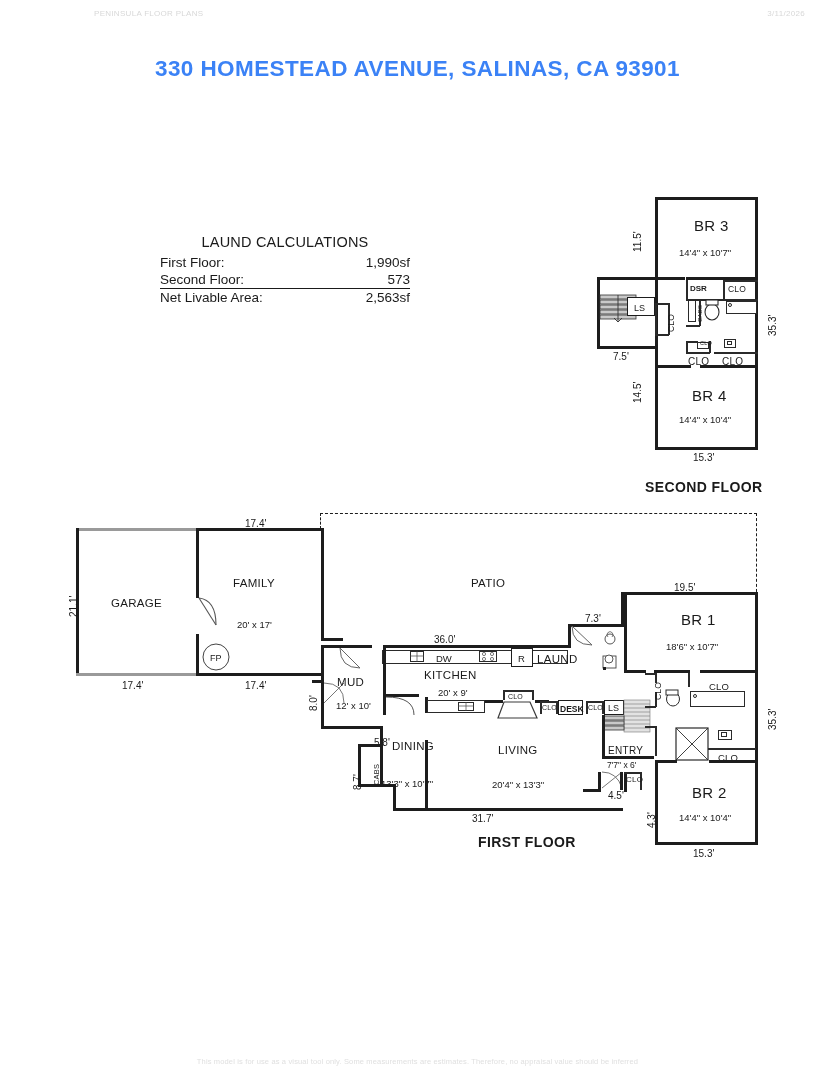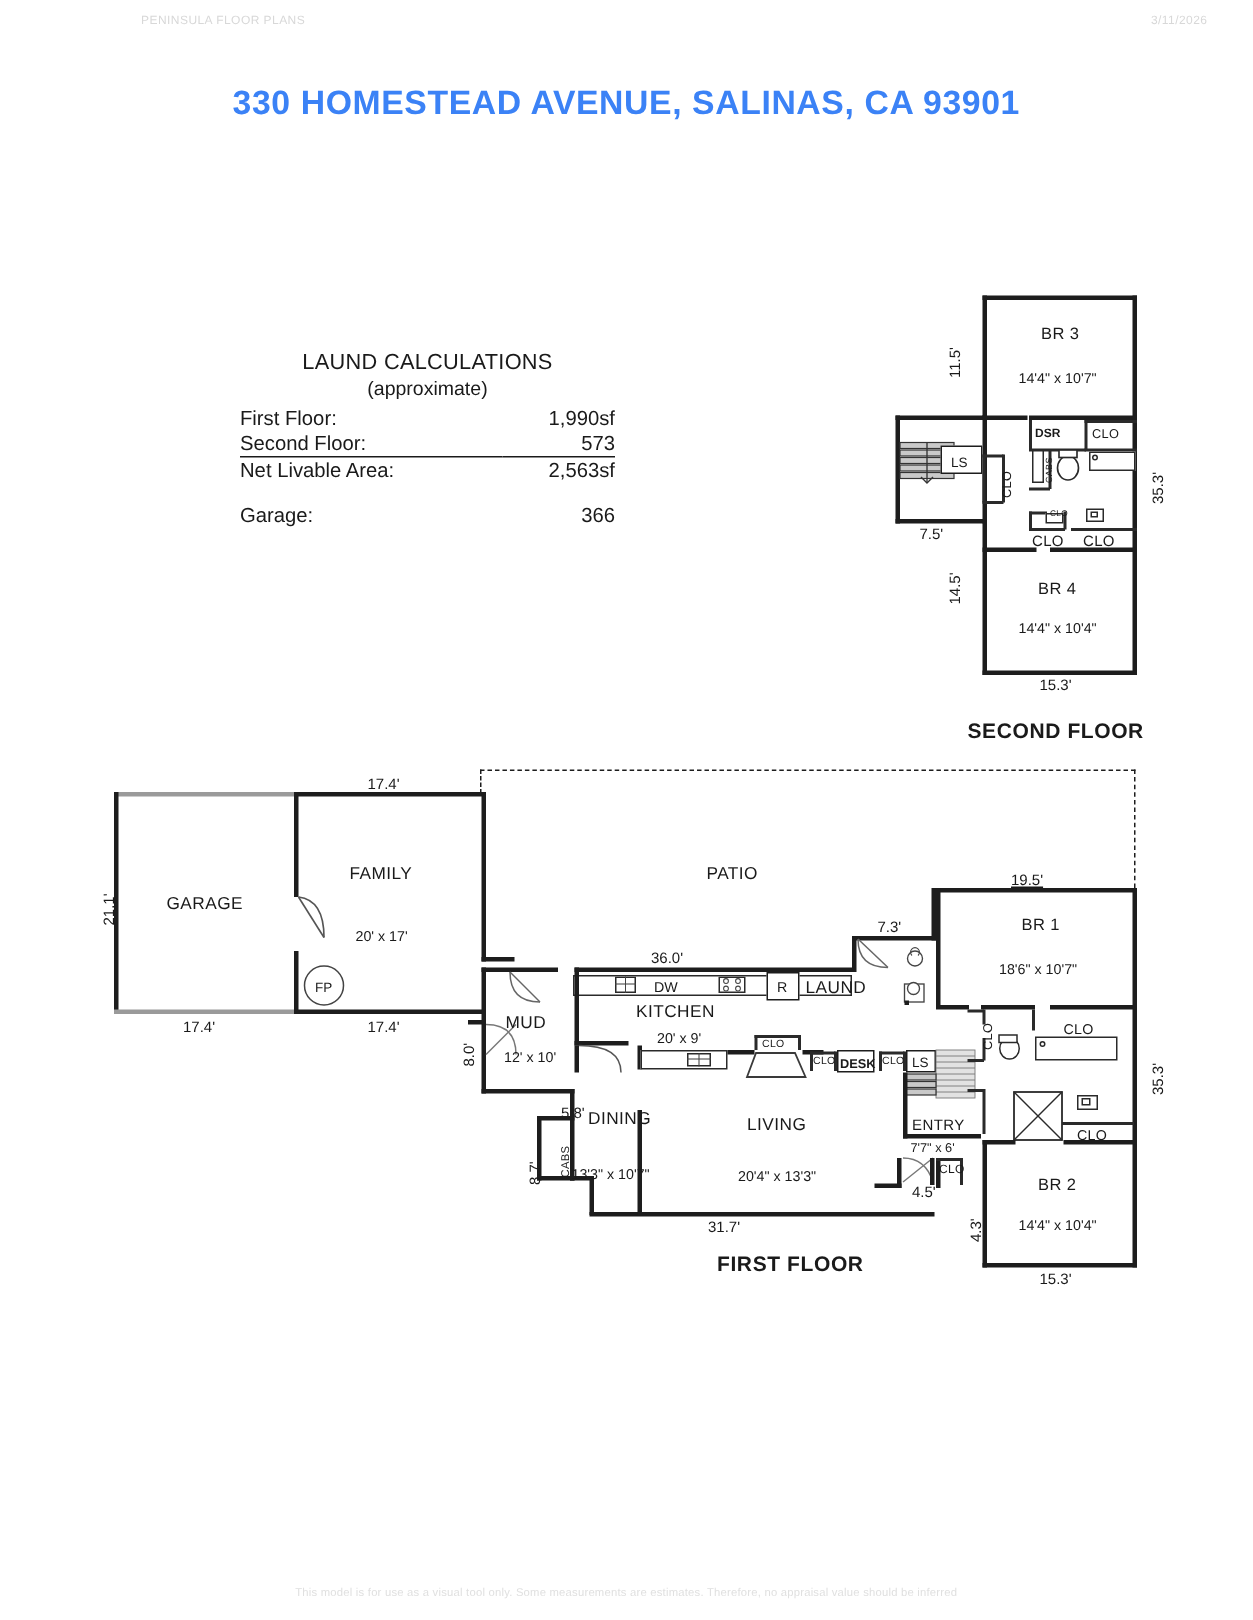--- a/index.html
+++ b/index.html
@@ -113,21 +113,21 @@
     width: 0;
   }
 
   .rlabel {
     position: absolute;
     font-size: 11.5px;
     color: #1a1a1a;
     white-space: nowrap;
     letter-spacing: .3px;
   }
-  .rlabel.big { font-size: 11px; }
+  .rlabel.big { font-size: 15px; }
   .rdim {
     position: absolute;
     font-size: 9.5px;
     color: #1a1a1a;
     white-space: nowrap;
   }
   .dim {
     position: absolute;
     font-size: 10px;
     color: #1a1a1a;
@@ -186,43 +186,38 @@
 
 <div id="page">
 
   <div class="abs chrome-text" id="header-brand">PENINSULA FLOOR PLANS</div>
   <div class="abs chrome-text" id="header-date">3/11/2026</div>
 
   <div class="abs" id="plan-title">330 HOMESTEAD AVENUE, SALINAS, CA  93901</div>
 
   <div class="abs" id="area-calc">
     <div class="ac-title">LAUND CALCULATIONS</div>
-    <div class="ac-sub">(approximate)</div>
     <table>
       <tbody>
           <tr>
         <td>First Floor:</td>
         <td class="val">1,990sf</td>
       </tr>
       <tr class="rule-under">
         <td>Second Floor:</td>
         <td class="val">573</td>
       </tr>
       <tr>
         <td>Net Livable Area:</td>
         <td class="val">2,563sf</td>
       </tr>
       <tr class="gap-row">
             <td></td>
             <td></td>
           </tr>
-      <tr>
-        <td>Garage:</td>
-        <td class="val">366</td>
-      </tr>
     </tbody>
       </table>
   </div>
 
   <div class="abs" style="left:0;top:0;width:835px;height:500px;">
 
     <div class="wall" style="left:655px;top:197px;width:103px;height:3px;"></div>
     <div class="wall" style="left:655px;top:197px;width:3px;height:82px;"></div>
     <div class="wall" style="left:755px;top:197px;width:3px;height:253px;"></div>
 

